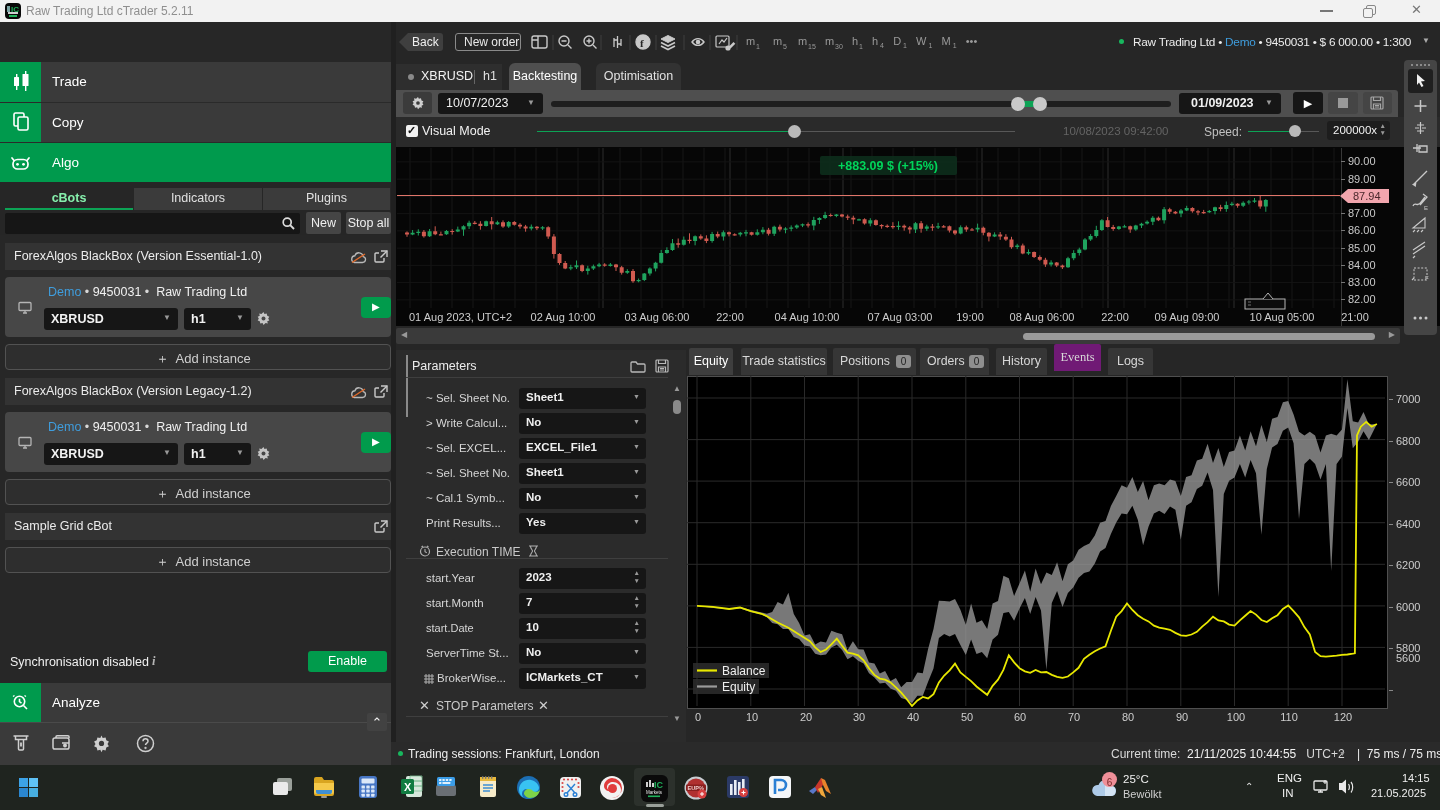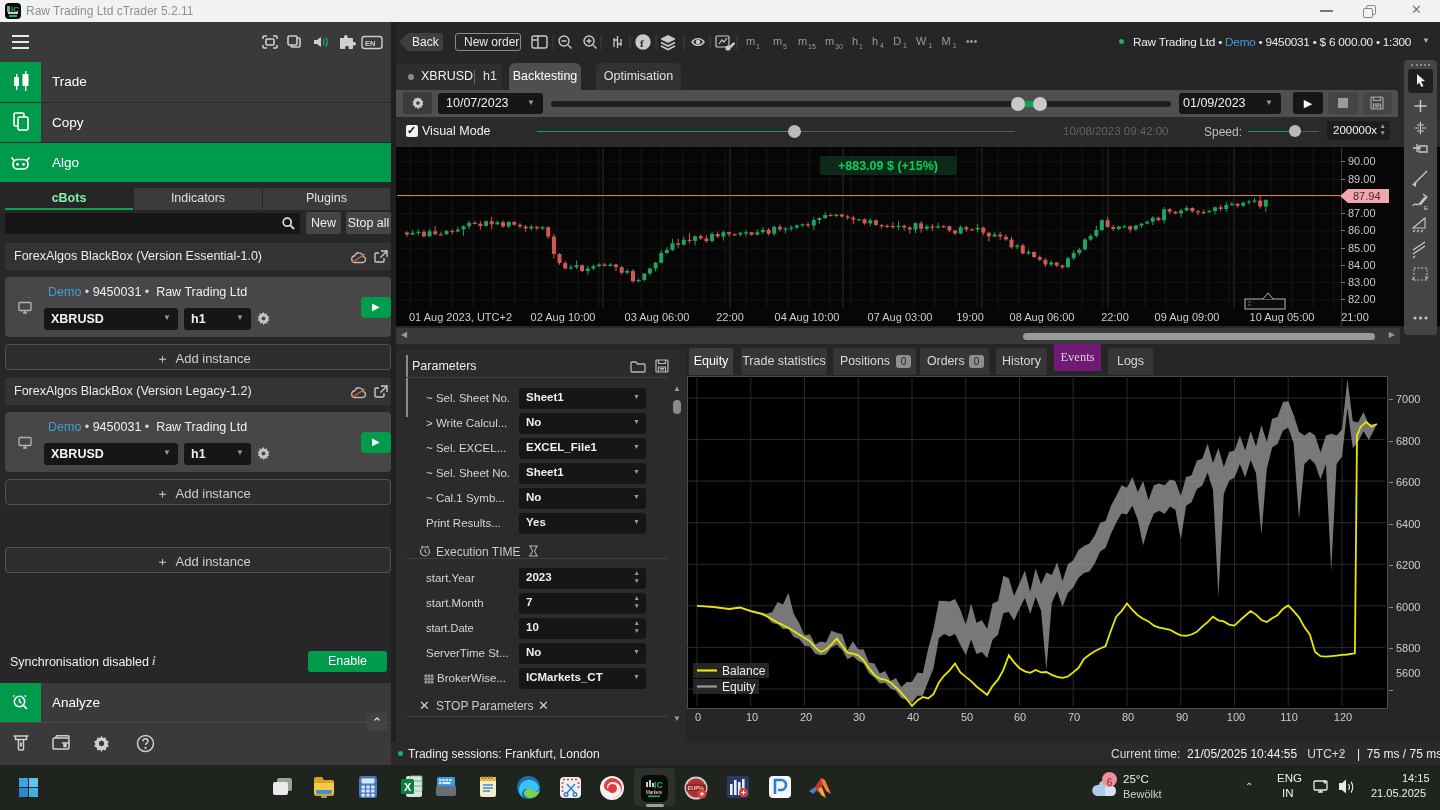--- a/index.html
+++ b/index.html
@@ -19,40 +19,20 @@
  </div>
  <span class="tx" style="left:26px;top:4px;font-size:12px;color:#8f8f8f;">Raw Trading Ltd cTrader 5.2.11</span>
  <div class="abs" style="left:1320px;top:10px;width:13px;height:1.5px;background:#777;"></div>
  <div class="abs" style="left:1366px;top:5px;width:10px;height:10px;border:1.2px solid #888;border-radius:2px;background:#f2f2f2;"></div>
  <div class="abs" style="left:1363px;top:8px;width:10px;height:10px;border:1.2px solid #888;border-radius:2px;background:#f2f2f2;"></div>
  <span class="tx" style="left:1411px;top:2px;font-size:13px;color:#777;">✕</span>
 </div>
 
 <div class="abs" style="left:0;top:22px;width:1440px;height:743px;background:#262626;"></div>
 <div class="abs" style="left:0;top:22px;width:391px;height:743px;background:#272727;">
-<div class="abs" style="left:0;top:0;width:391px;height:40px;background:#3a3a3a;">
- <div class="abs" style="left:12px;top:13px;width:17px;height:2.4px;background:#e8e8e8;"></div>
- <div class="abs" style="left:12px;top:18.8px;width:17px;height:2.4px;background:#e8e8e8;"></div>
- <div class="abs" style="left:12px;top:24.6px;width:17px;height:2.4px;background:#e8e8e8;"></div>
- <svg class="abs" style="left:260px;top:11px" width="124" height="18" viewBox="0 0 124 18">
-  <g stroke="#cfcfcf" stroke-width="1.6" fill="none">
-   <path d="M3 6V4a1 1 0 0 1 1-1h3M13 3h3a1 1 0 0 1 1 1v2M17 12v2a1 1 0 0 1-1 1h-3M7 15H4a1 1 0 0 1-1-1v-2"></path>
-   <rect x="6" y="6" width="8" height="6" rx="1"></rect>
-   <rect x="31" y="5" width="9" height="9" rx="1.5" fill="#3a3a3a"></rect>
-   <rect x="28" y="3" width="9" height="9" rx="1.5" fill="#3a3a3a"></rect>
-  </g>
-  <g>
-   <path d="M54 7h3l4-3v10l-4-3h-3z" fill="#cfcfcf"></path>
-   <path d="M63 6c1.5 1.5 1.5 4.5 0 6M65.5 4.5c2.5 2.5 2.5 6.5 0 9" stroke="#0fa357" stroke-width="1.5" fill="none"></path>
-  </g>
-  <path d="M80 5h4v-1.2a1.8 1.8 0 1 1 3.6 0V5H92a1 1 0 0 1 1 1v3h1.2a1.8 1.8 0 1 1 0 3.6H93V15a1 1 0 0 1-1 1h-3.2v-1.4a1.8 1.8 0 1 0-3.6 0V16H81a1 1 0 0 1-1-1z" fill="#cfcfcf"></path>
-  <rect x="102" y="3.5" width="20" height="12" rx="2.5" fill="none" stroke="#cfcfcf" stroke-width="1.4"></rect>
-  <text x="105" y="12.5" font-size="7.5" font-weight="bold" fill="#cfcfcf" font-family="Liberation Sans">EN</text>
- </svg>
-</div>
 <div class="abs" style="left:0;top:40px;width:391px;height:40px;background:#3a3a3a;">
  <div class="abs" style="left:0;top:0;width:41px;height:40px;background:#009a4d;">
           <svg width="41" height="40" viewBox="0 0 41 40">
             <g fill="#fff">
               <rect x="14" y="15" width="5" height="9" rx="0.5"></rect>
               <rect x="16" y="12" width="1.4" height="16"></rect>
               <rect x="22.5" y="12" width="6" height="12" rx="0.5"></rect>
               <rect x="25" y="9" width="1.4" height="20"></rect>
             </g>
           </svg>
@@ -180,20 +160,30 @@
             <path d="M8 1l1 2.2 2.4-.6.6 2.4L14.2 6 13 8l1.2 2-2.2 1 .6 2.4-2.4-.6L8 15l-1-2.2-2.4.6-.6-2.4L1.8 10 3 8 1.8 6l2.2-1-.6-2.4 2.4.6z" fill="#c4c4c4"></path>
             <circle cx="8" cy="8" r="2.1" fill="#474747"></circle>
           </svg>
         </div>
  <div class="abs" style="left:356px;top:20px;width:30px;height:21px;background:#019b4c;border-radius:4px;">
    <span class="tx" style="left:11px;top:4px;font-size:10px;color:#fff;">▶</span>
         </div>
 </div>
 <div class="abs" style="left:5px;top:457px;width:386px;height:26px;background:#2e2e2e;border:1px solid #525252;border-radius:4px;">
  <span class="tx" style="left:150px;top:5px;font-size:13px;color:#cfcfcf;">＋&nbsp; Add instance</span>
+      </div>
+<div class="abs" style="left:5px;top:491px;width:386px;height:27px;background:#333333;">
+ <span class="tx" style="left:9px;top:6px;font-size:12.5px;color:#ececec;">Sample Grid cBot</span>
+ <div class="abs" style="left:368px;top:7px;">
+          <svg width="15" height="14" viewBox="0 0 15 14">
+            <path d="M6 3H3a1 1 0 0 0-1 1v7a1 1 0 0 0 1 1h7a1 1 0 0 0 1-1V8" fill="none" stroke="#c9c9c9" stroke-width="1.4"></path>
+            <path d="M8 1h6v6" fill="none" stroke="#c9c9c9" stroke-width="1.4"></path>
+            <path d="M14 1 7.5 7.5" stroke="#c9c9c9" stroke-width="1.4"></path>
+          </svg>
+        </div>
       </div>
 <div class="abs" style="left:5px;top:525px;width:386px;height:26px;background:#2e2e2e;border:1px solid #525252;border-radius:4px;">
  <span class="tx" style="left:150px;top:5px;font-size:13px;color:#cfcfcf;">＋&nbsp; Add instance</span>
       </div>
 <span class="tx" style="left:10px;top:633px;font-size:12.5px;color:#f0f0f0;">Synchronisation disabled</span>
 <span class="tx" style="left:152px;top:632px;font-size:12.5px;color:#b5b5b5;font-style:italic;font-family:'Liberation Serif',serif;font-weight:bold;">i</span>
 <div class="abs" style="left:308px;top:629px;width:79px;height:21px;background:#019b4c;border-radius:3px;color:#fff;font-size:12.5px;text-align:center;line-height:21px;">Enable</div>
 <div class="abs" style="left:0;top:661px;width:391px;height:39px;background:#3a3a3a;">
  <div class="abs" style="left:0;top:0;width:41px;height:39px;background:#009a4d;">
           <svg width="41" height="39" viewBox="0 0 41 39">
@@ -309,21 +299,21 @@
  </div>
  <div class="abs" style="left:42px;top:3px;width:105px;height:21px;background:#161616;border-radius:3px;">
   <span class="tx" style="left:8px;top:3px;font-size:12.5px;color:#f0f0f0;">10/07/2023</span>
   <span class="tx" style="right:8px;top:5px;font-size:8px;color:#999;">▼</span>
       </div>
  <div class="abs" style="left:155px;top:10.5px;width:620px;height:6px;background:#1e1e1e;border-radius:3px;"></div>
  <div class="abs" style="left:622px;top:10.5px;width:22px;height:6px;background:#0ca355;"></div>
  <div class="abs" style="left:615px;top:6.5px;width:14px;height:14px;border-radius:50%;background:#c9c9c9;"></div>
  <div class="abs" style="left:637px;top:6.5px;width:14px;height:14px;border-radius:50%;background:#c9c9c9;"></div>
  <div class="abs" style="left:783px;top:3px;width:102px;height:21px;background:#161616;border-radius:3px;">
-  <span class="tx" style="left:4px;top:3px;font-size:12.5px;color:#f0f0f0;">01/09/2023</span>
+  <span class="tx" style="left:12px;top:3px;font-size:12.5px;color:#f0f0f0;font-weight:bold;">01/09/2023</span>
   <span class="tx" style="right:8px;top:5px;font-size:8px;color:#999;">▼</span>
       </div>
  <div class="abs" style="left:897px;top:2px;width:30px;height:22px;background:#161616;border-radius:3px;text-align:center;">
   <span style="font-size:11px;color:#fff;line-height:22px;">▶</span></div>
  <div class="abs" style="left:932px;top:2px;width:30px;height:22px;background:#454545;border-radius:3px;">
   <div class="abs" style="left:10px;top:6px;width:10px;height:10px;background:#9a9a9a;"></div>
       </div>
  <div class="abs" style="left:967px;top:2px;width:29px;height:22px;background:#454545;border-radius:3px;">
   <svg style="margin:4px 0 0 7px" width="14" height="14" viewBox="0 0 14 14">
           <g fill="none" stroke="#a5a5a5" stroke-width="1.2">
@@ -529,21 +519,21 @@
  <g>
   <rect x="694" y="664" width="76" height="15" fill="#2d2d2d" opacity="0.85"></rect>
   <rect x="694" y="680" width="66" height="15" fill="#2d2d2d" opacity="0.85"></rect>
   <path d="M698 671.5h20" stroke="#e8e800" stroke-width="2.2"></path>
   <path d="M698 687.5h20" stroke="#9a9a9a" stroke-width="2.2"></path>
   <text x="723" y="676" font-size="12" fill="#f0f0f0" font-family="Liberation Sans">Balance</text>
   <text x="723" y="692" font-size="12" fill="#f0f0f0" font-family="Liberation Sans">Equity</text>
  </g>
 </svg>
 <div class="abs" style="left:1389px;top:690px;width:4px;height:1px;background:#888;"></div>
-<span class="tx" style="left:1396px;top:667px;font-size:11px;color:#cdcdcd;">5600</span>
+<span class="tx" style="left:1396px;top:652px;font-size:11px;color:#cdcdcd;">5600</span>
 <div class="abs" style="left:1389px;top:648px;width:4px;height:1px;background:#888;"></div>
 <span class="tx" style="left:1396px;top:642px;font-size:11px;color:#cdcdcd;">5800</span>
 <div class="abs" style="left:1389px;top:607px;width:4px;height:1px;background:#888;"></div>
 <span class="tx" style="left:1396px;top:601px;font-size:11px;color:#cdcdcd;">6000</span>
 <div class="abs" style="left:1389px;top:565px;width:4px;height:1px;background:#888;"></div>
 <span class="tx" style="left:1396px;top:559px;font-size:11px;color:#cdcdcd;">6200</span>
 <div class="abs" style="left:1389px;top:524px;width:4px;height:1px;background:#888;"></div>
 <span class="tx" style="left:1396px;top:518px;font-size:11px;color:#cdcdcd;">6400</span>
 <div class="abs" style="left:1389px;top:482px;width:4px;height:1px;background:#888;"></div>
 <span class="tx" style="left:1396px;top:476px;font-size:11px;color:#cdcdcd;">6600</span>
@@ -560,21 +550,21 @@
 <span class="tx" style="left:1020px;top:711px;font-size:11px;color:#cdcdcd;transform:translateX(-50%);">60</span>
 <span class="tx" style="left:1074px;top:711px;font-size:11px;color:#cdcdcd;transform:translateX(-50%);">70</span>
 <span class="tx" style="left:1128px;top:711px;font-size:11px;color:#cdcdcd;transform:translateX(-50%);">80</span>
 <span class="tx" style="left:1182px;top:711px;font-size:11px;color:#cdcdcd;transform:translateX(-50%);">90</span>
 <span class="tx" style="left:1236px;top:711px;font-size:11px;color:#cdcdcd;transform:translateX(-50%);">100</span>
 <span class="tx" style="left:1289px;top:711px;font-size:11px;color:#cdcdcd;transform:translateX(-50%);">110</span>
 <span class="tx" style="left:1343px;top:711px;font-size:11px;color:#cdcdcd;transform:translateX(-50%);">120</span>
 <div class="abs" style="left:391px;top:742px;width:1049px;height:23px;background:#2a2a2a;">
  <div class="abs" style="left:7px;top:9px;width:5px;height:5px;border-radius:50%;background:#18b75e;"></div>
  <span class="tx" style="left:17px;top:5px;font-size:12px;color:#ececec;">Trading sessions: Frankfurt, London</span>
- <span class="tx" style="left:720px;top:5px;font-size:12px;color:#d9d9d9;">Current time:&nbsp; <span style="color:#f2f2f2;">21/05/2025 10:44:55</span>&nbsp;&nbsp; UTC+2</span>
+ <span class="tx" style="left:720px;top:5px;font-size:12px;color:#d9d9d9;">Current time:&nbsp; <span style="color:#f2f2f2;">21/11/2025 10:44:55</span>&nbsp;&nbsp; UTC+2</span>
  <span class="tx" style="left:948px;top:8px;font-size:7px;color:#999;">▼</span>
  <span class="tx" style="left:966px;top:5px;font-size:12px;color:#ececec;">|&nbsp; 75 ms / 75 ms</span>
 </div>
 <div class="abs" style="left:1404px;top:60px;width:33px;height:275px;background:#454545;border-radius:4px;">
  <div class="abs" style="left:7px;top:4px;width:19px;height:3px;background:none;border-top:2px dotted #8a8a8a;"></div>
  <div class="abs" style="left:4px;top:9px;width:25px;height:24px;background:#1f1f1f;border-radius:3px;">
    <svg style="margin:4px 0 0 7px" width="13" height="15" viewBox="0 0 13 15">
           <path d="M2 1l8 7-4 .5 2.5 4.5-2 1L4 9.5 2 12z" fill="#f0f0f0"></path>
         </svg>
       </div>

